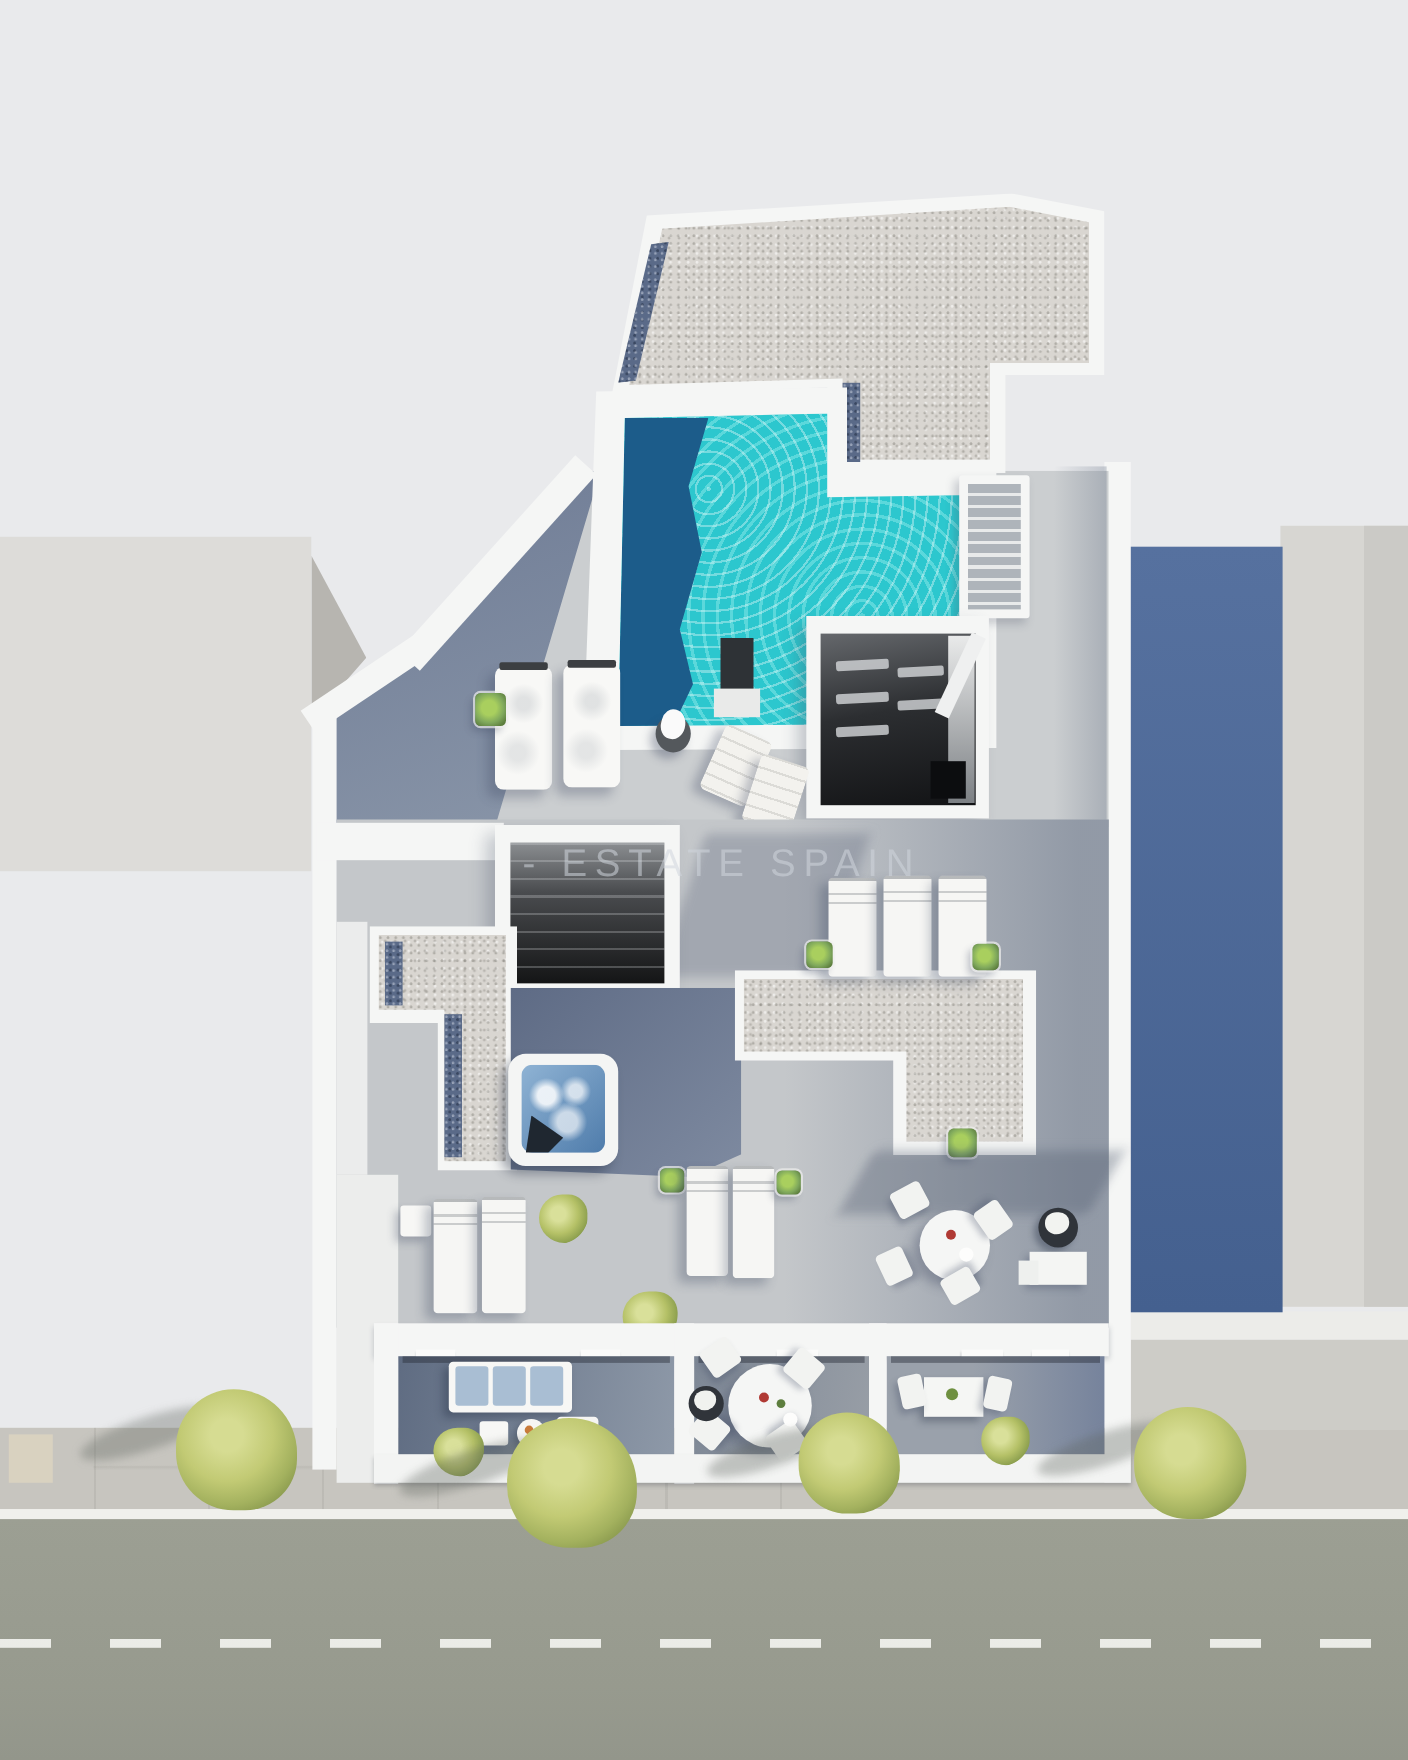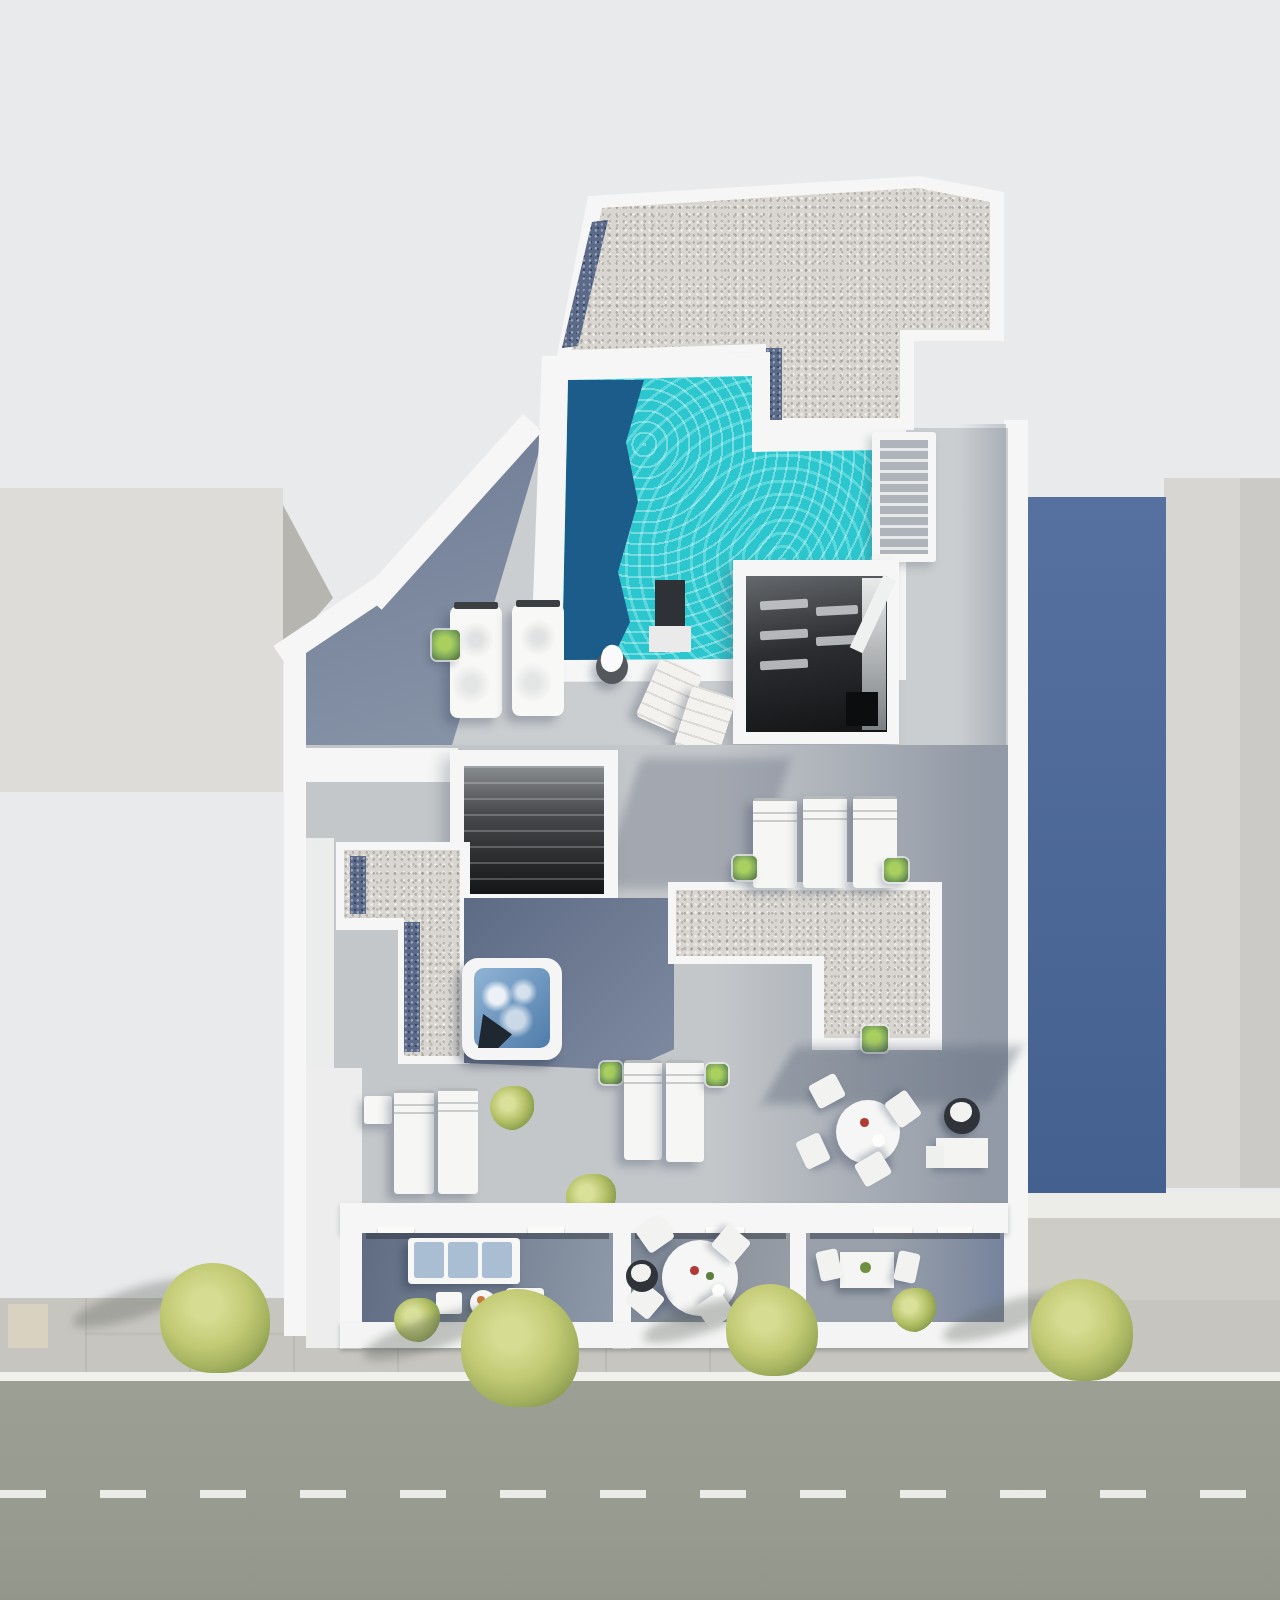--- a/index.html
+++ b/index.html
@@ -431,13 +431,14 @@
 
   <div class="tree-shadow" id="tsh1"></div>
   <div class="tree" id="tree1"></div>
   <div class="tree-shadow" id="tsh2"></div>
   <div class="tree" id="tree2"></div>
   <div class="tree-shadow" id="tsh3"></div>
   <div class="tree" id="tree3"></div>
   <div class="tree-shadow" id="tsh4"></div>
   <div class="tree" id="tree4"></div>
 
+  <div class="abs" id="watermark">- ESTATE SPAIN</div>
 </div>
 
 </body></html>

